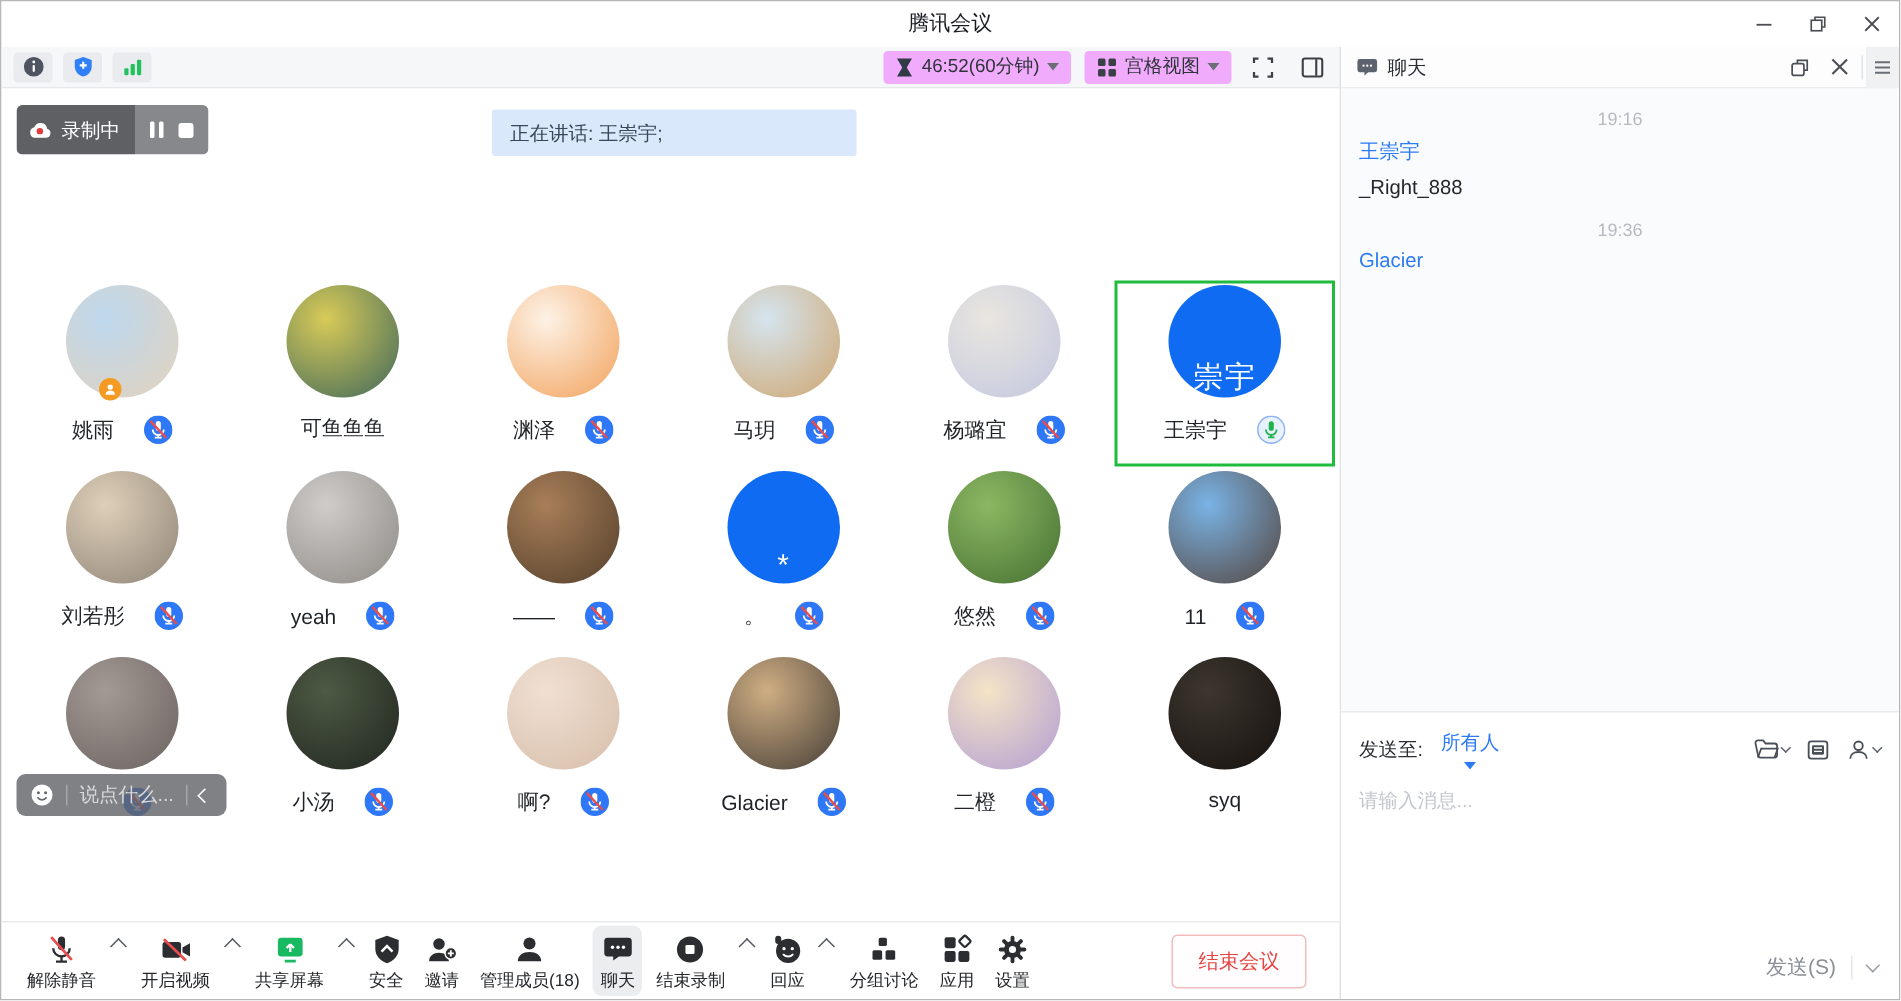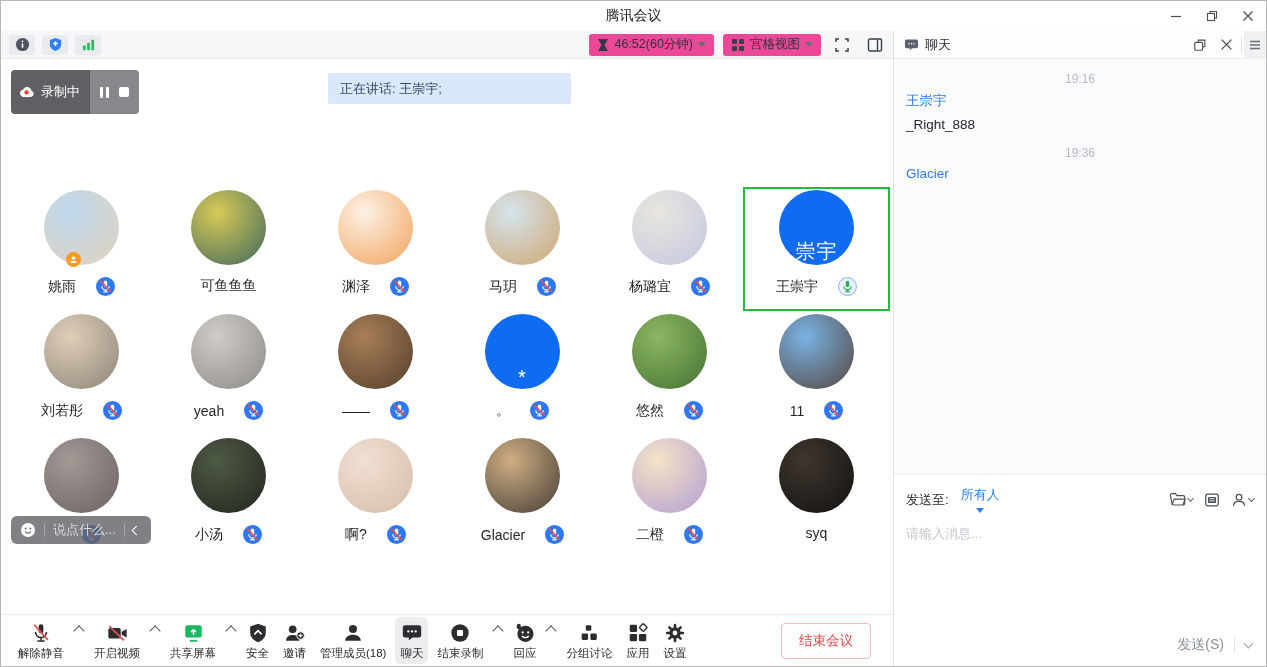--- a/index.html
+++ b/index.html
@@ -16,28 +16,28 @@
 
   
   .main-row { flex:1; display:flex; min-height:0; }
   .left-col { width:894px; display:flex; flex-direction:column; min-width:0; }
 
   
   .toolbar { height:28px; background:#f6f7f9; border-bottom:1px solid #e6e8ea; display:flex; align-items:center; padding:0 6px 0 8px; flex:none; }
   .tb-left { display:flex; gap:7px; }
   .tb-btn { background:#e9ebee; border-radius:3px; height:20px; min-width:26px; display:flex; align-items:center; justify-content:center; }
   .tb-right { margin-left:auto; display:flex; align-items:center; gap:9px; }
-  .pill { background:#ec4899; border-radius:3px; height:22px; display:flex; align-items:center; gap:5px; padding:0 8px; font-size:12.5px; color:#30343a; }
+  .pill { background:#f0abfc; border-radius:3px; height:22px; display:flex; align-items:center; gap:5px; padding:0 8px; font-size:12.5px; color:#30343a; }
   .caret-down { width:0; height:0; border-left:4px solid transparent; border-right:4px solid transparent; border-top:5px solid #6a6e75; }
   .sq-btn { width:24px; height:22px; display:flex; align-items:center; justify-content:center; border-radius:3px; }
 
   
   .video-area { flex:1; position:relative; background:#fff; min-height:0; }
 
-  .recording { position:absolute; left:10px; top:11px; height:44px; display:flex; align-items:stretch; border-radius:4px; overflow:hidden; font-size:13px; color:#fff; }
+  .recording { position:absolute; left:10px; top:11px; height:33px; display:flex; align-items:stretch; border-radius:4px; overflow:hidden; font-size:13px; color:#fff; }
   .rec-left { background:rgba(82,84,88,.93); display:flex; align-items:center; gap:6px; padding:0 10px 0 8px; }
   .rec-right { background:rgba(125,127,131,.93); display:flex; align-items:center; gap:10px; padding:0 10px; }
   .rec-pause { display:flex; gap:3px; }
   .rec-pause i { width:3px; height:11px; background:#fff; border-radius:1px; }
   .rec-stop { width:10px; height:10px; background:#fff; border-radius:2px; }
 
   .speaking { position:absolute; left:327px; top:14px; width:243px; height:31px; background:#d9e8fa; border-radius:2px; display:flex; align-items:center; padding-left:12px; font-size:13px; color:#39475c; }
 
   
   .grid { position:absolute; left:7px; top:128px; display:grid; grid-template-columns:repeat(6,147px); grid-auto-rows:124px; }

